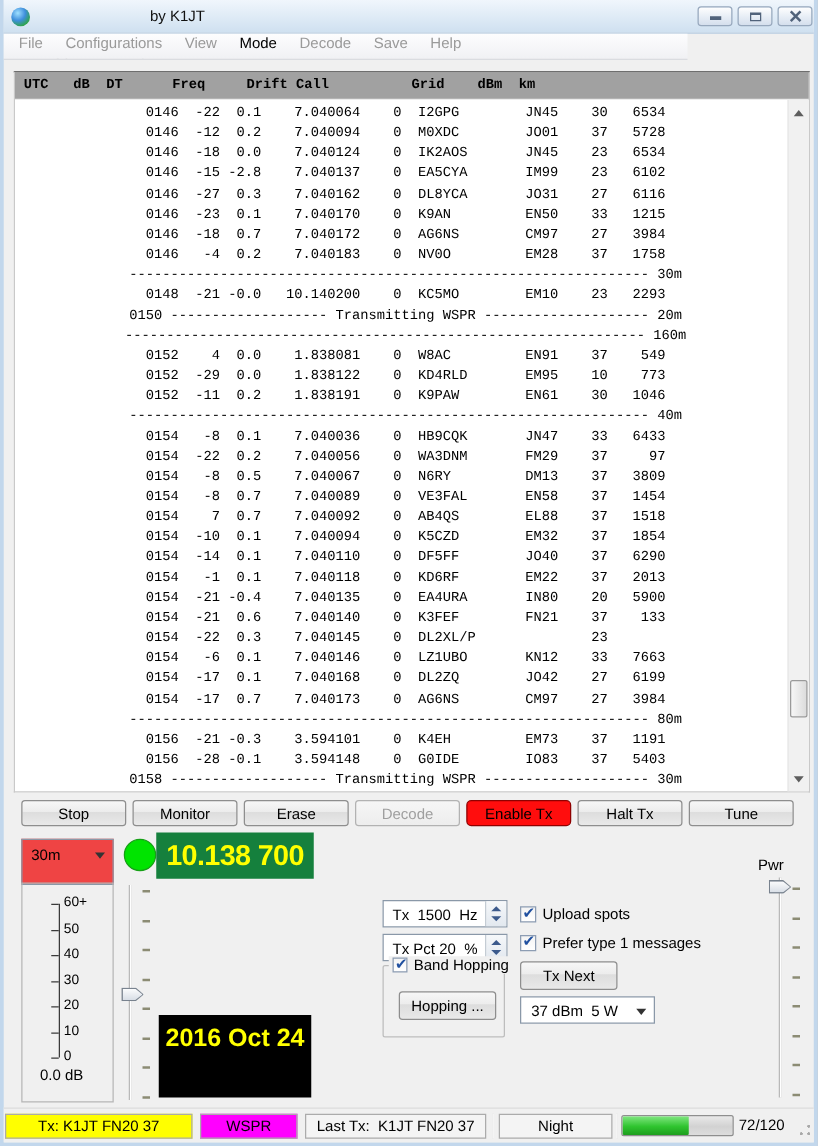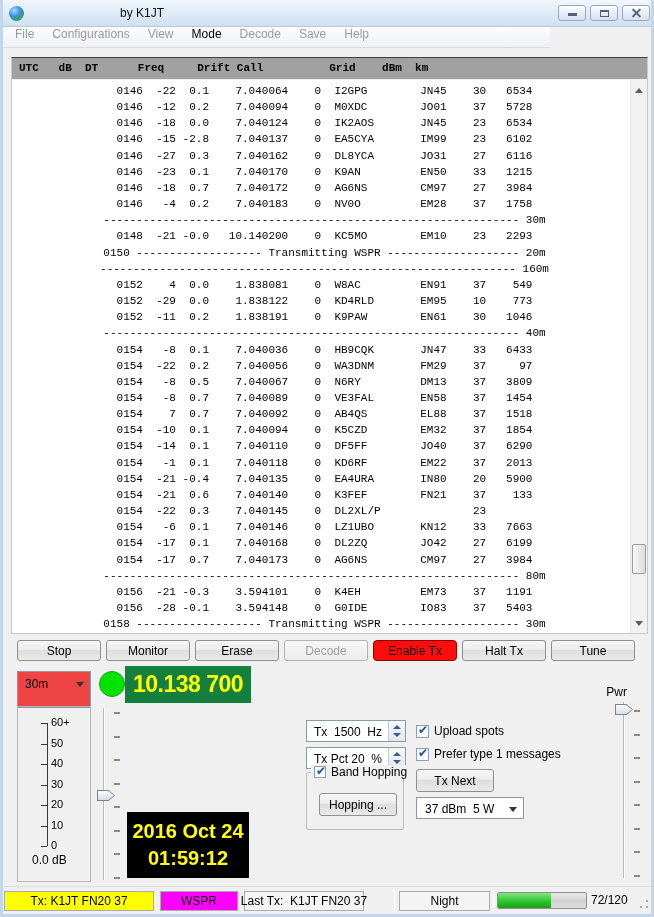--- a/index.html
+++ b/index.html
@@ -220,21 +220,20 @@
       <div class="stick" style="left: 19px; top: 53px;"></div>
       <div class="stick" style="left: 19px; top: 76.5px;"></div>
       <div class="stick" style="left: 19px; top: 100px;"></div>
       <div class="stick" style="left: 19px; top: 123.5px;"></div>
       <div class="stick" style="left: 19px; top: 147px;"></div>
       <div class="stick" style="left: 19px; top: 170.5px;"></div>
     </div>
 
   <div class="lcd clock-display" style="background: rgb(0, 0, 0); color: rgb(255, 255, 0);">
     <div>2016 Oct 24</div>
-    <div>01:59:12</div>
   </div>
 
   <div class="spinbox" style="left:303px;top:720px;">
     <span class="txt">Tx  1500  Hz</span>
     <span class="spinbtns">
         <span class="spin-up"></span>
         <span class="spin-dn"></span>
       </span>
   </div>
   <div class="spinbox" style="left:303px;top:747px;">
@@ -284,21 +283,21 @@
       <div class="stick" style="left: 25px; top: 82.5px;"></div>
       <div class="stick" style="left: 25px; top: 106px;"></div>
       <div class="stick" style="left: 25px; top: 129.5px;"></div>
       <div class="stick" style="left: 25px; top: 153px;"></div>
       <div class="stick" style="left: 25px; top: 176.5px;"></div>
     </div>
 
   <div class="statusbar">
     <div class="sfield" style="left: 4px; width: 150px; background: rgb(255, 255, 0);">Tx: K1JT FN20 37</div>
     <div class="sfield" style="left: 160px; width: 78px; background: rgb(255, 0, 255);">WSPR</div>
-    <div class="sfield" style="left:244px;width:120px;background:#F4F4F4;">Last Tx:  K1JT FN20 37</div>
+    <div class="sfield" style="left:244px;width:145px;background:#F4F4F4;">Last Tx:  K1JT FN20 37</div>
     <div class="ssep" style="left:394px;"></div>
     <div class="sfield" style="left:399px;width:91px;background:#F4F4F4;">Night</div>
     <div class="ssep" style="left:493px;"></div>
     <div class="pbar">
         <div class="pfill" style="width: 60%; background: linear-gradient(rgb(127, 230, 127), rgb(47, 196, 47) 55%, rgb(30, 158, 30));"></div>
       </div>
     <div class="ptext">72/120</div>
     <div class="grip"></div>
   </div>
 

